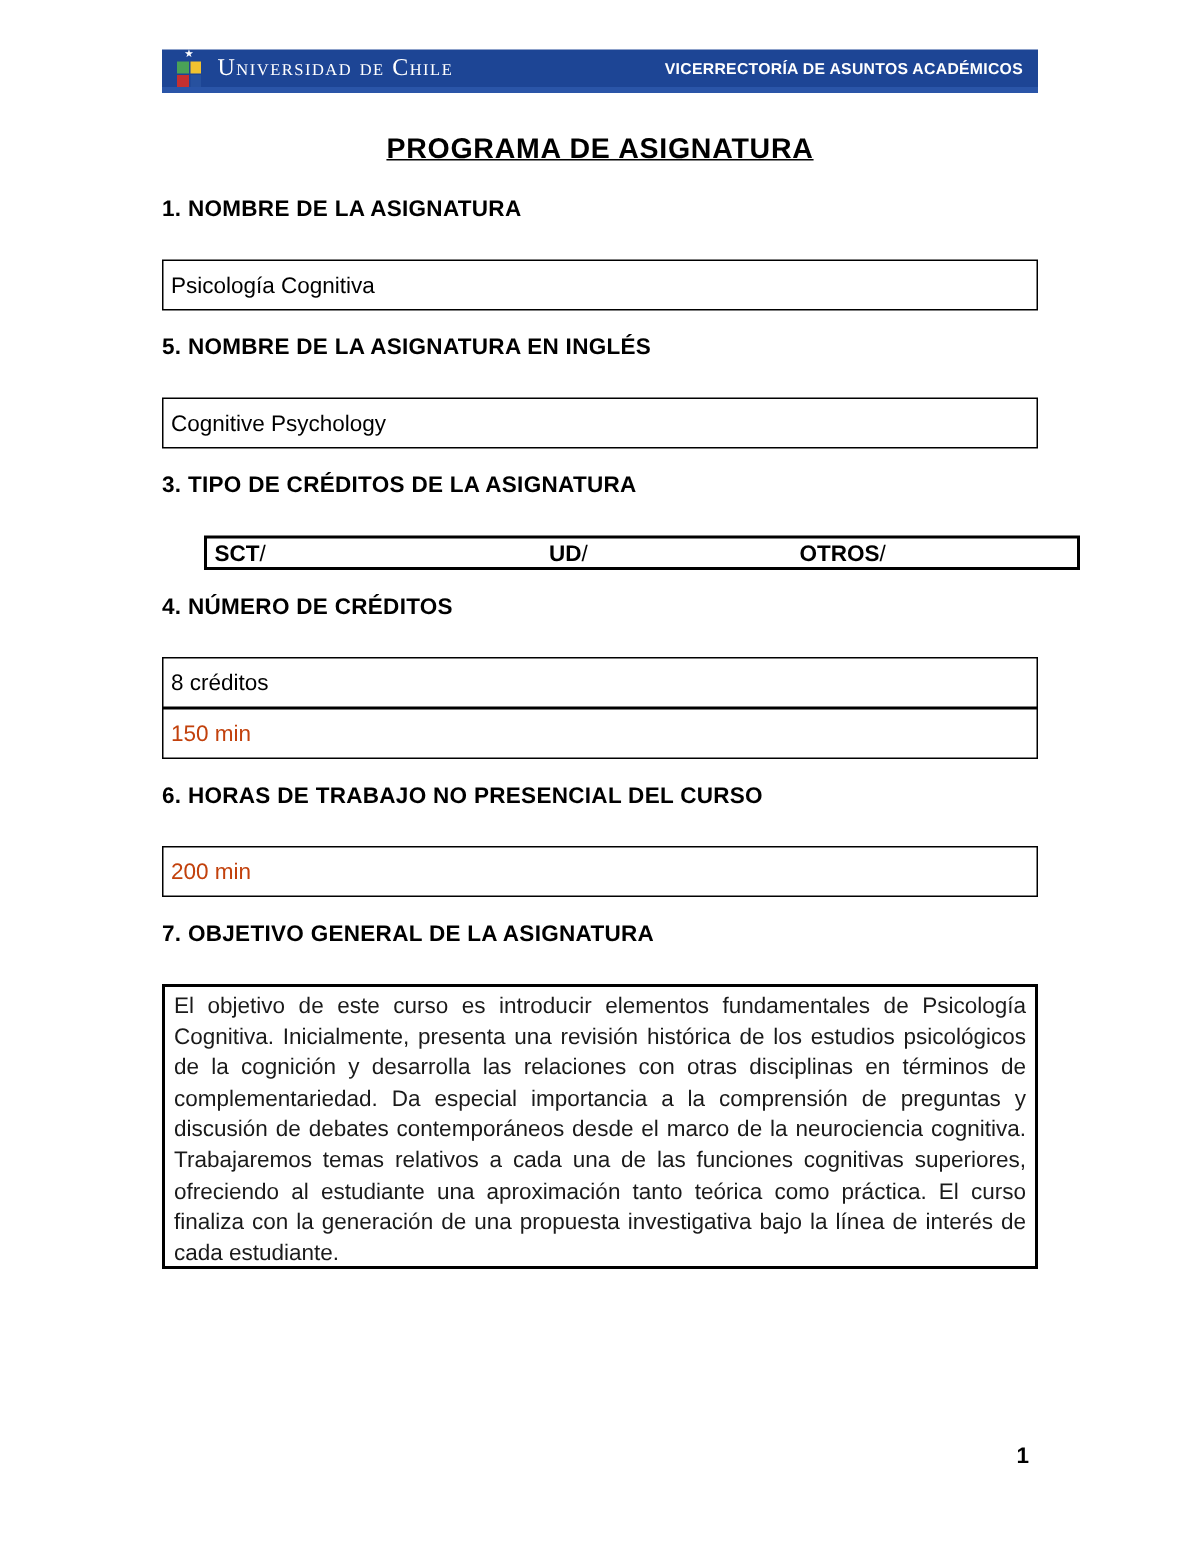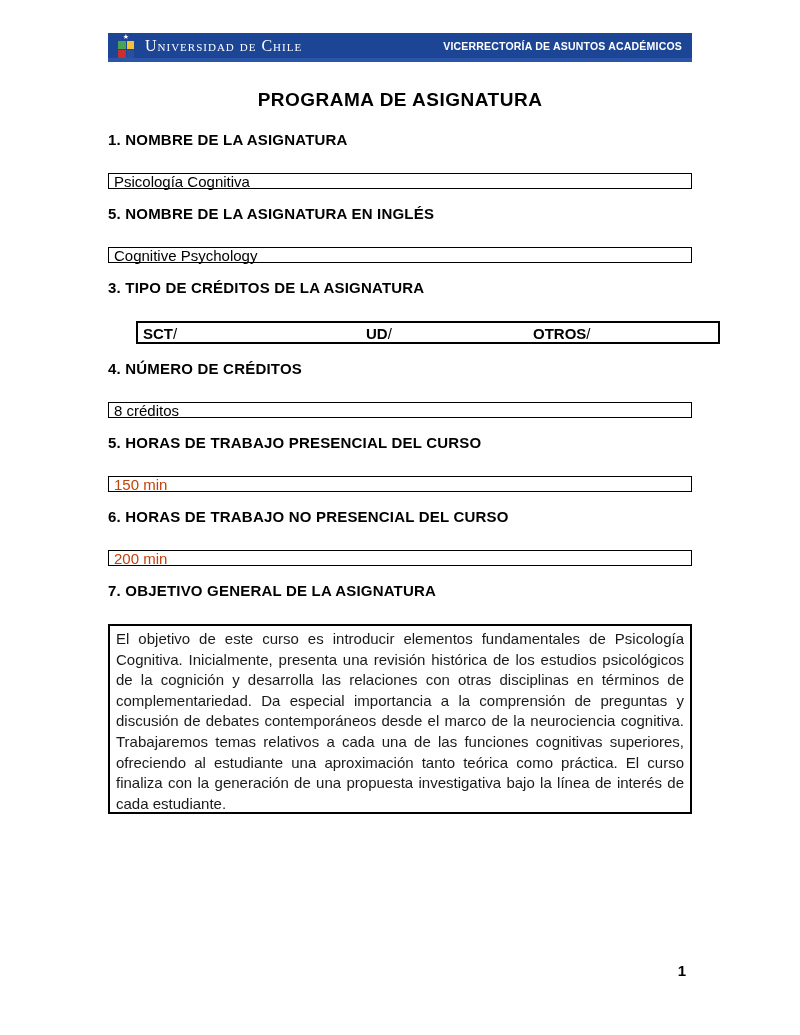--- a/index.html
+++ b/index.html
@@ -72,36 +72,37 @@
     font-size: 10.5px;
     letter-spacing: 0.2px;
     white-space: nowrap;
   }
   
   .doc-title {
     margin-top: 26px;
     text-align: center;
     font-size: 19px;
     font-weight: bold;
+    text-decoration: underline;
     letter-spacing: 0.5px;
     line-height: 23px;
   }
   
   .section-heading {
     font-size: 15px;
     font-weight: bold;
     line-height: 17px;
     margin-top: 16px;
     margin-bottom: 25px;
     letter-spacing: 0.2px;
   }
   .section-heading.first { margin-top: 20px; }
   .field-box {
     width: 584px;
-    height: 16px;
+    height: 34px;
     border: 1.5px solid #000;
     font-size: 15px;
     line-height: 19px;
     padding: 0 5px;
     display: flex;
     align-items: center;
     background: #ffffff;
   }
   .field-box.gray { color: #c2410c; }
   .credits-box {
@@ -176,21 +177,20 @@
     <div class="section-heading">3. TIPO DE CRÉDITOS DE LA ASIGNATURA</div>
     <div class="credits-box">
       <span class="credit-item p0"><span class="lbl">SCT</span><span class="sl">/</span></span>
       <span class="credit-item p1"><span class="lbl">UD</span><span class="sl">/</span></span>
       <span class="credit-item p2"><span class="lbl">OTROS</span><span class="sl">/</span></span>
     </div>
 
     <div class="section-heading">4. NÚMERO DE CRÉDITOS</div>
     <div class="field-box">8 créditos</div>
 
-    <div class="section-heading">5. HORAS DE TRABAJO PRESENCIAL DEL CURSO</div>
     <div class="field-box gray">150 min</div>
 
     <div class="section-heading">6. HORAS DE TRABAJO NO PRESENCIAL DEL CURSO</div>
     <div class="field-box gray">200 min</div>
 
     <div class="section-heading">7. OBJETIVO GENERAL DE LA ASIGNATURA</div>
     <div class="objective-box">
       <div class="objective-text">El objetivo de este curso es introducir elementos fundamentales de Psicología Cognitiva. Inicialmente, presenta una revisión histórica de los estudios psicológicos de la cognición y desarrolla las relaciones con otras disciplinas en términos de complementariedad. Da especial importancia a la comprensión de preguntas y discusión de debates contemporáneos desde el marco de la neurociencia cognitiva. Trabajaremos temas relativos a cada una de las funciones cognitivas superiores, ofreciendo al estudiante una aproximación tanto teórica como práctica. El curso finaliza con la generación de una propuesta investigativa bajo la línea de interés de cada estudiante.</div>
     </div>
 

